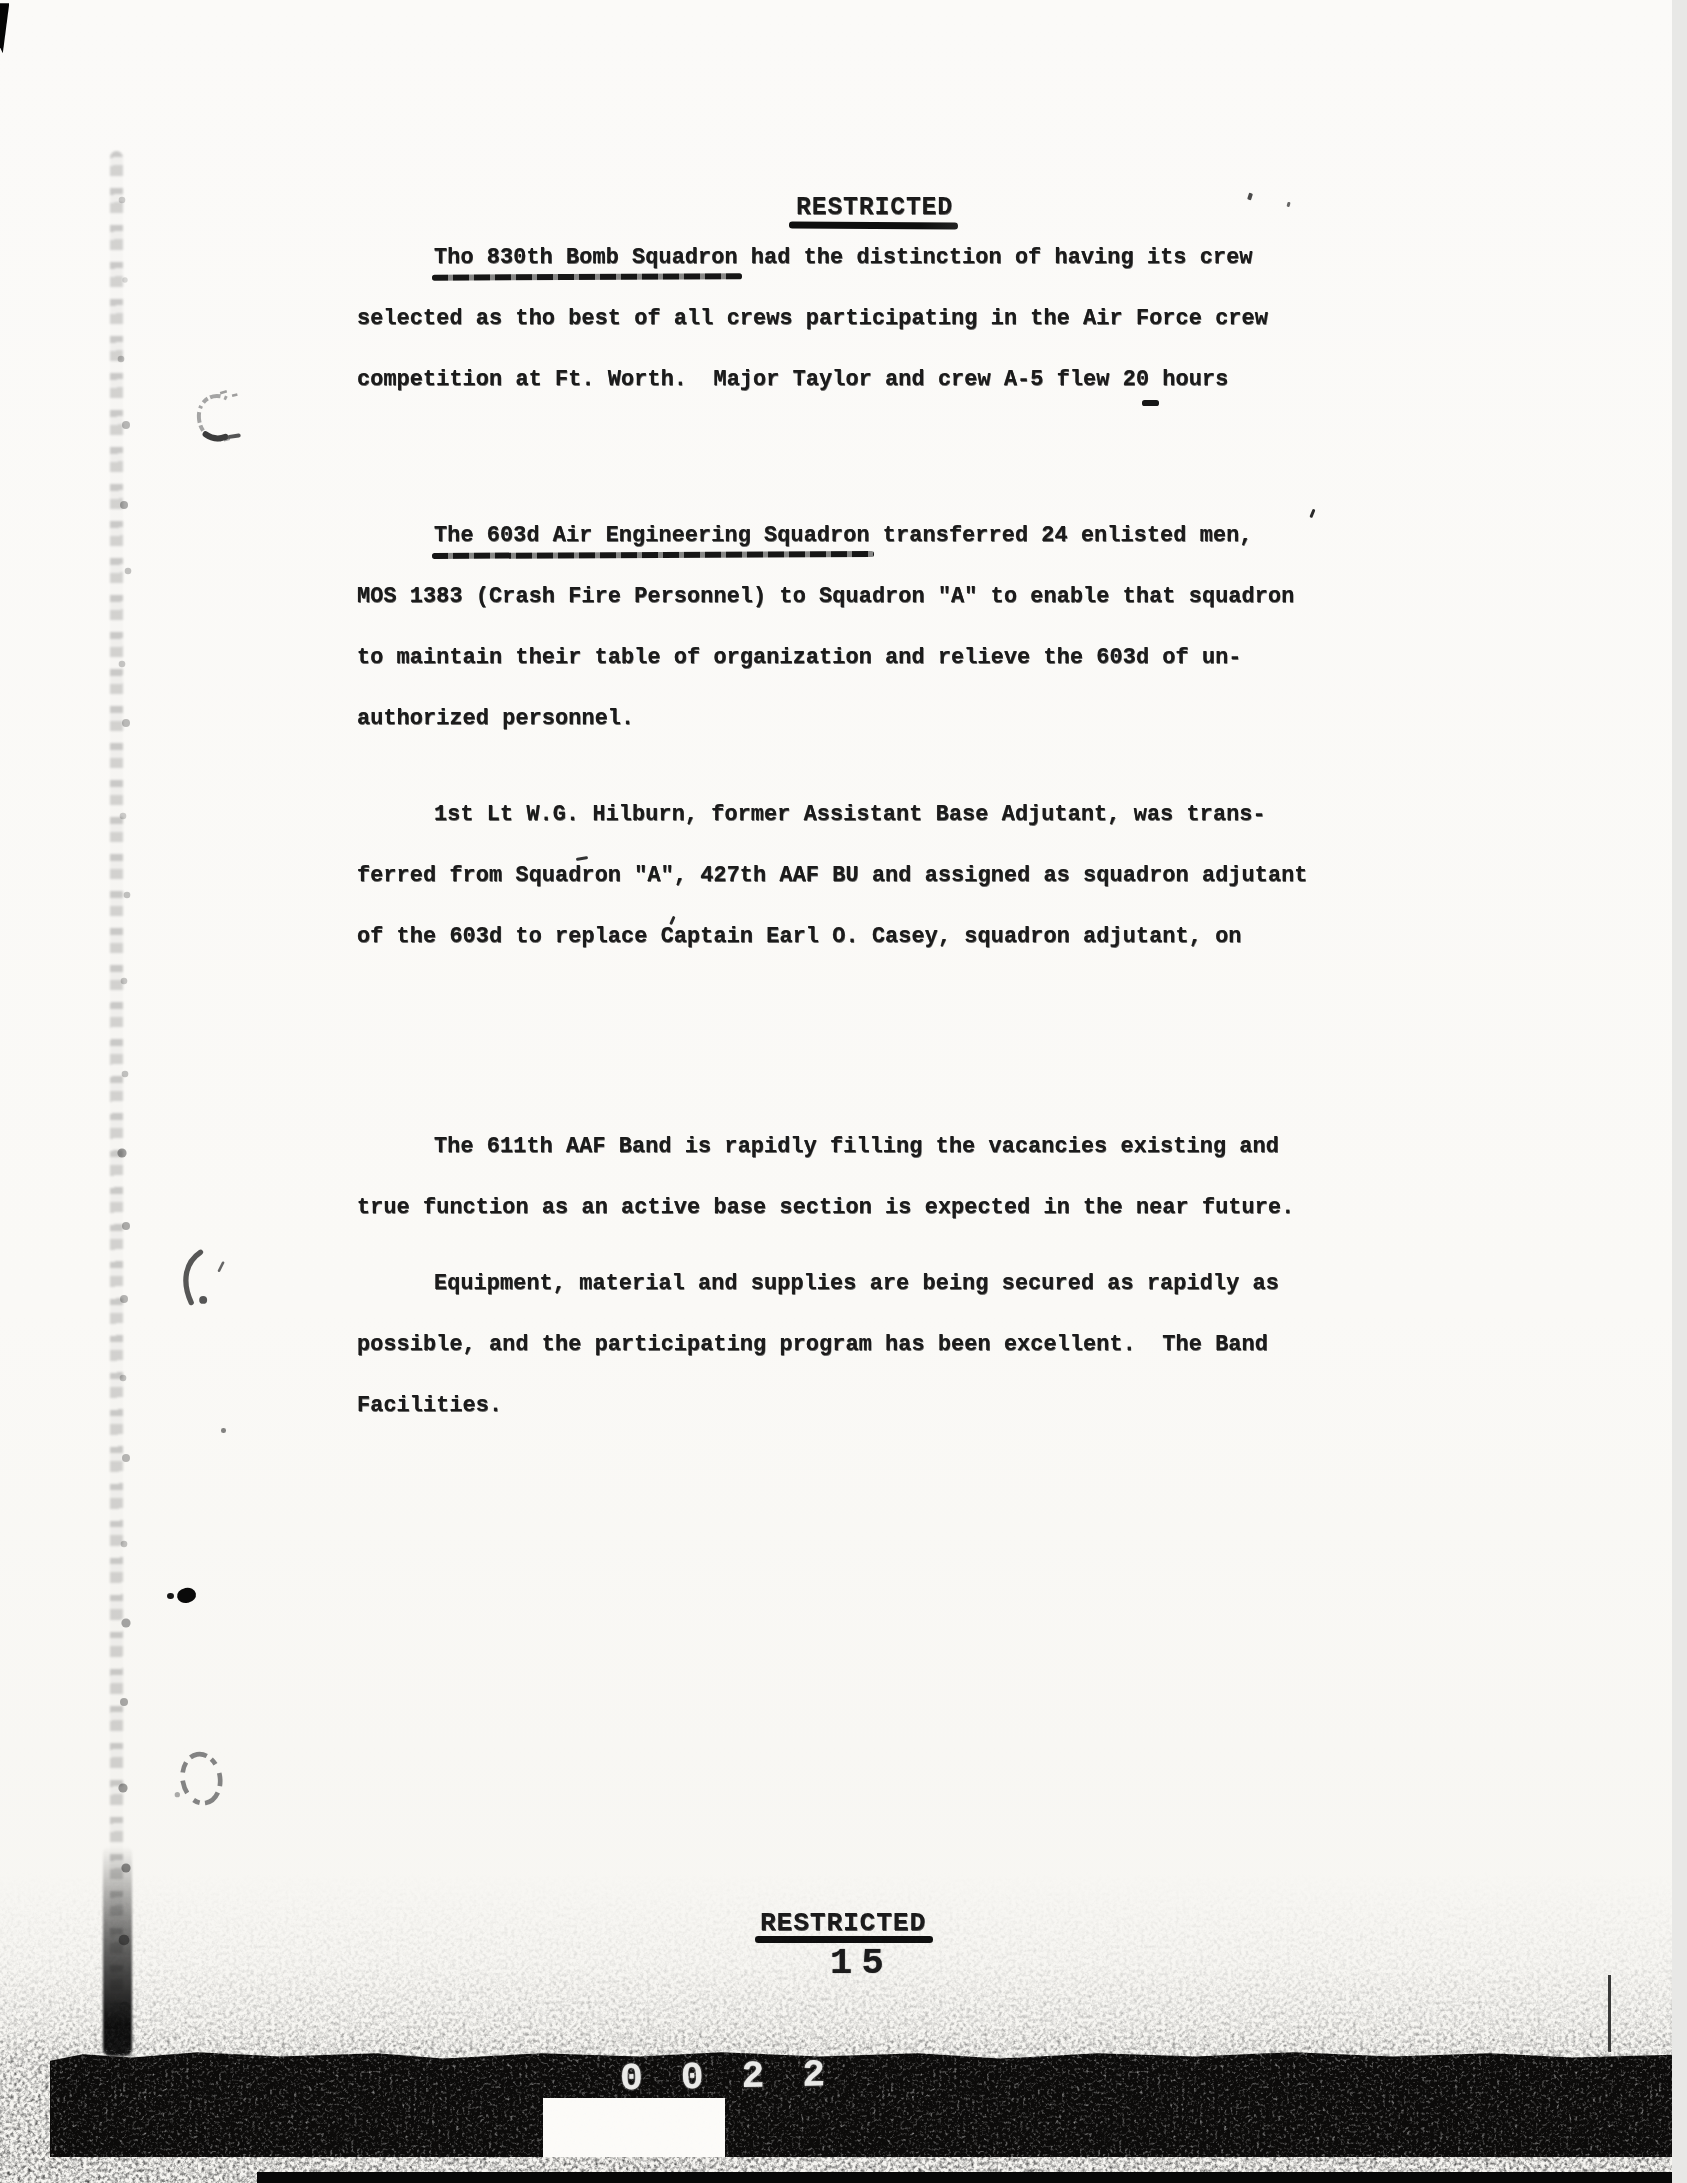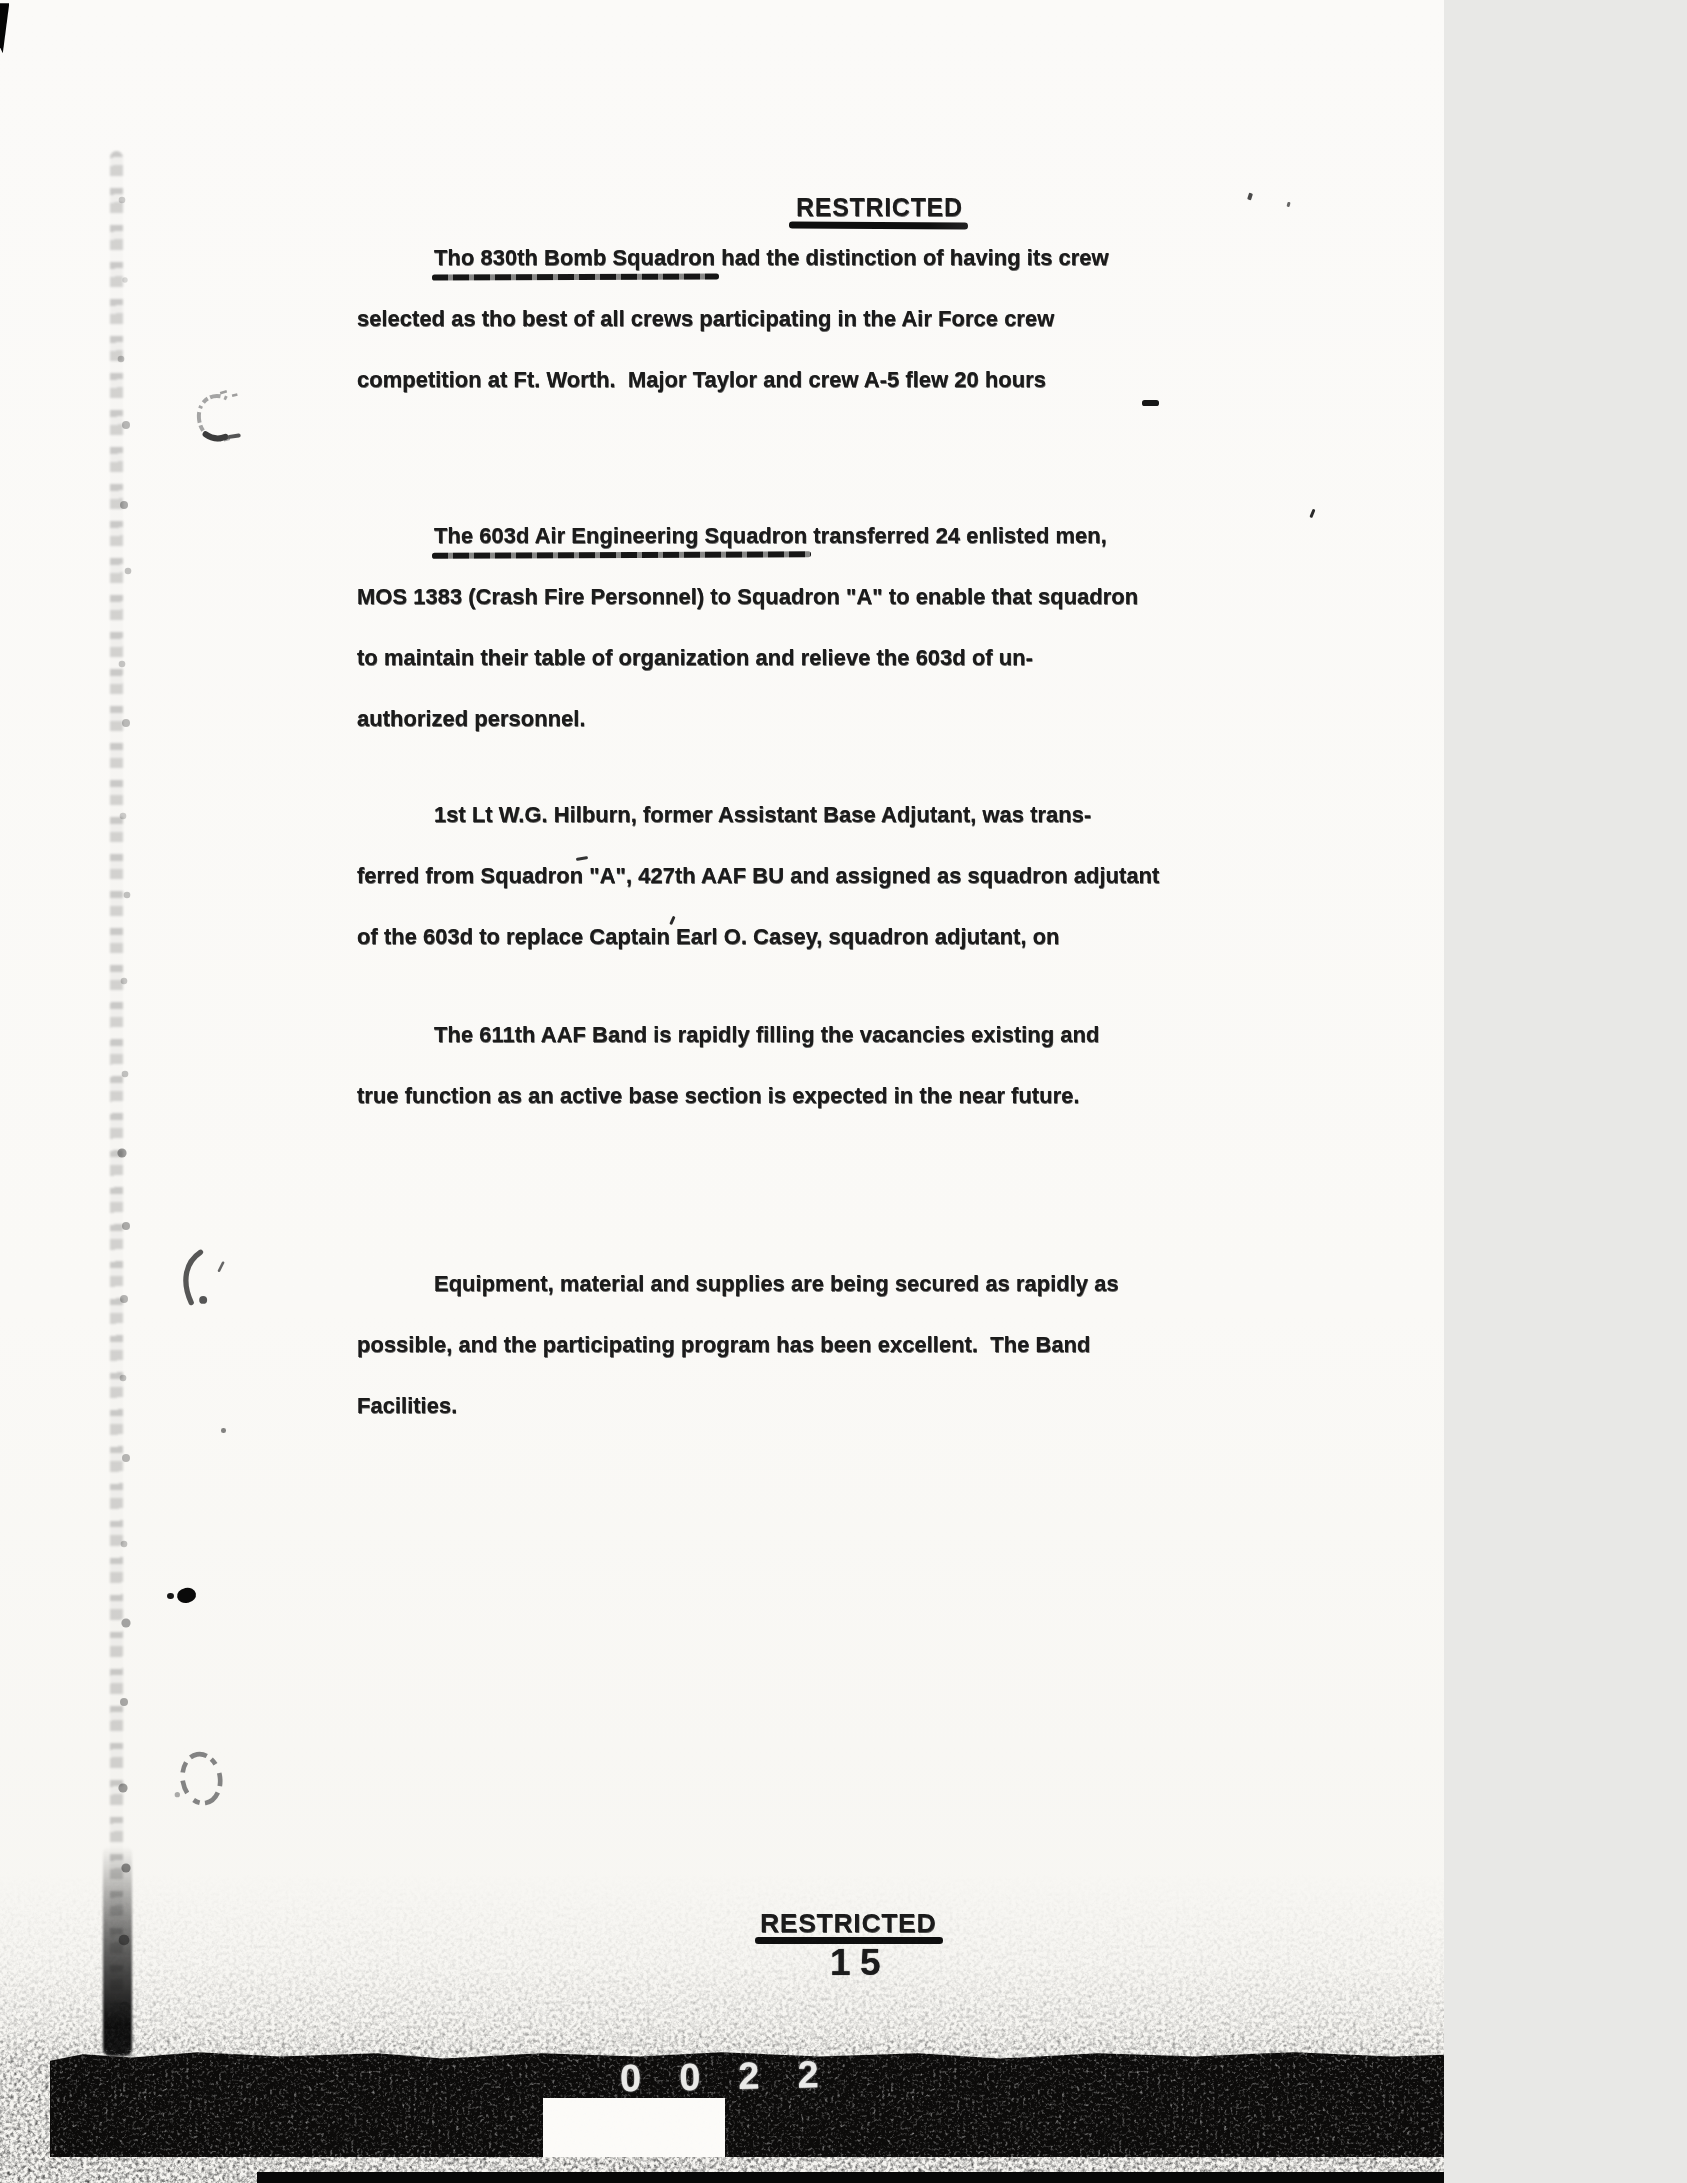--- a/index.html
+++ b/index.html
@@ -1,28 +1,28 @@
 <!DOCTYPE html>
 <html style="font-size:10.6px"><head>
 <meta charset="utf-8">
 <style>
   html,body{margin:0;padding:0;background:#e8e8e6;}
   .page{
-    position:relative;width:1444px;height:2183px;overflow:hidden;
+    position:relative;width:1672px;height:2183px;overflow:hidden;
     background:linear-gradient(180deg,#fbfaf8 0%,#faf9f6 60%,#f6f5f1 100%);
-    font-family:Liberation Sans, sans-serif;
+    font-family:Liberation Mono, monospace;
     color:#1b1b1b;
   }
   
   .body-text{position:absolute;left:357px;top:0;width:1138px;}
   .para{position:absolute;left:0;width:1138px;font-size:22px;font-weight:700;line-height:61px;
         text-shadow:0.4px 0.5px 0.5px rgba(10,10,10,.6), -0.2px 0 0.3px rgba(20,20,20,.45);}
   .para .line{white-space:pre;}
   .para .line:first-child{text-indent:77px;}
-  .p0{top:227px;} .p1{top:505px;} .p2{top:784px;} .p3{top:1004px;} .p4{top:1253px;}
+  .p0{top:227px;} .p1{top:505px;} .p2{top:784px;} .p3{top:1116px;} .p4{top:1253px;}
   .uline{position:relative;}
   .uline::after{content:"";position:absolute;left:-2px;right:-4px;bottom:-10px;height:6px;
         background:repeating-linear-gradient(90deg,#161616 0 16px,rgba(22,22,22,.5) 16px 21px);
         border-radius:2.6px;transform:rotate(-0.25deg);}
   
   .doc-title{position:absolute;left:796px;top:193px;font-size:25px;font-weight:700;letter-spacing:0.7px;
         text-shadow:0.4px 0.5px 0.5px rgba(10,10,10,.6);}
   .doc-title::after{content:"";position:absolute;left:-6.6px;right:-5.3px;bottom:-6.6px;height:6.6px;
         background:linear-gradient(90deg,#0f0f0f 78%,#232323);border-radius:3.3px;transform:rotate(0.3deg);}
   .footer-restricted{position:absolute;left:760px;top:1908px;font-size:26.5px;font-weight:700;letter-spacing:0.7px;

